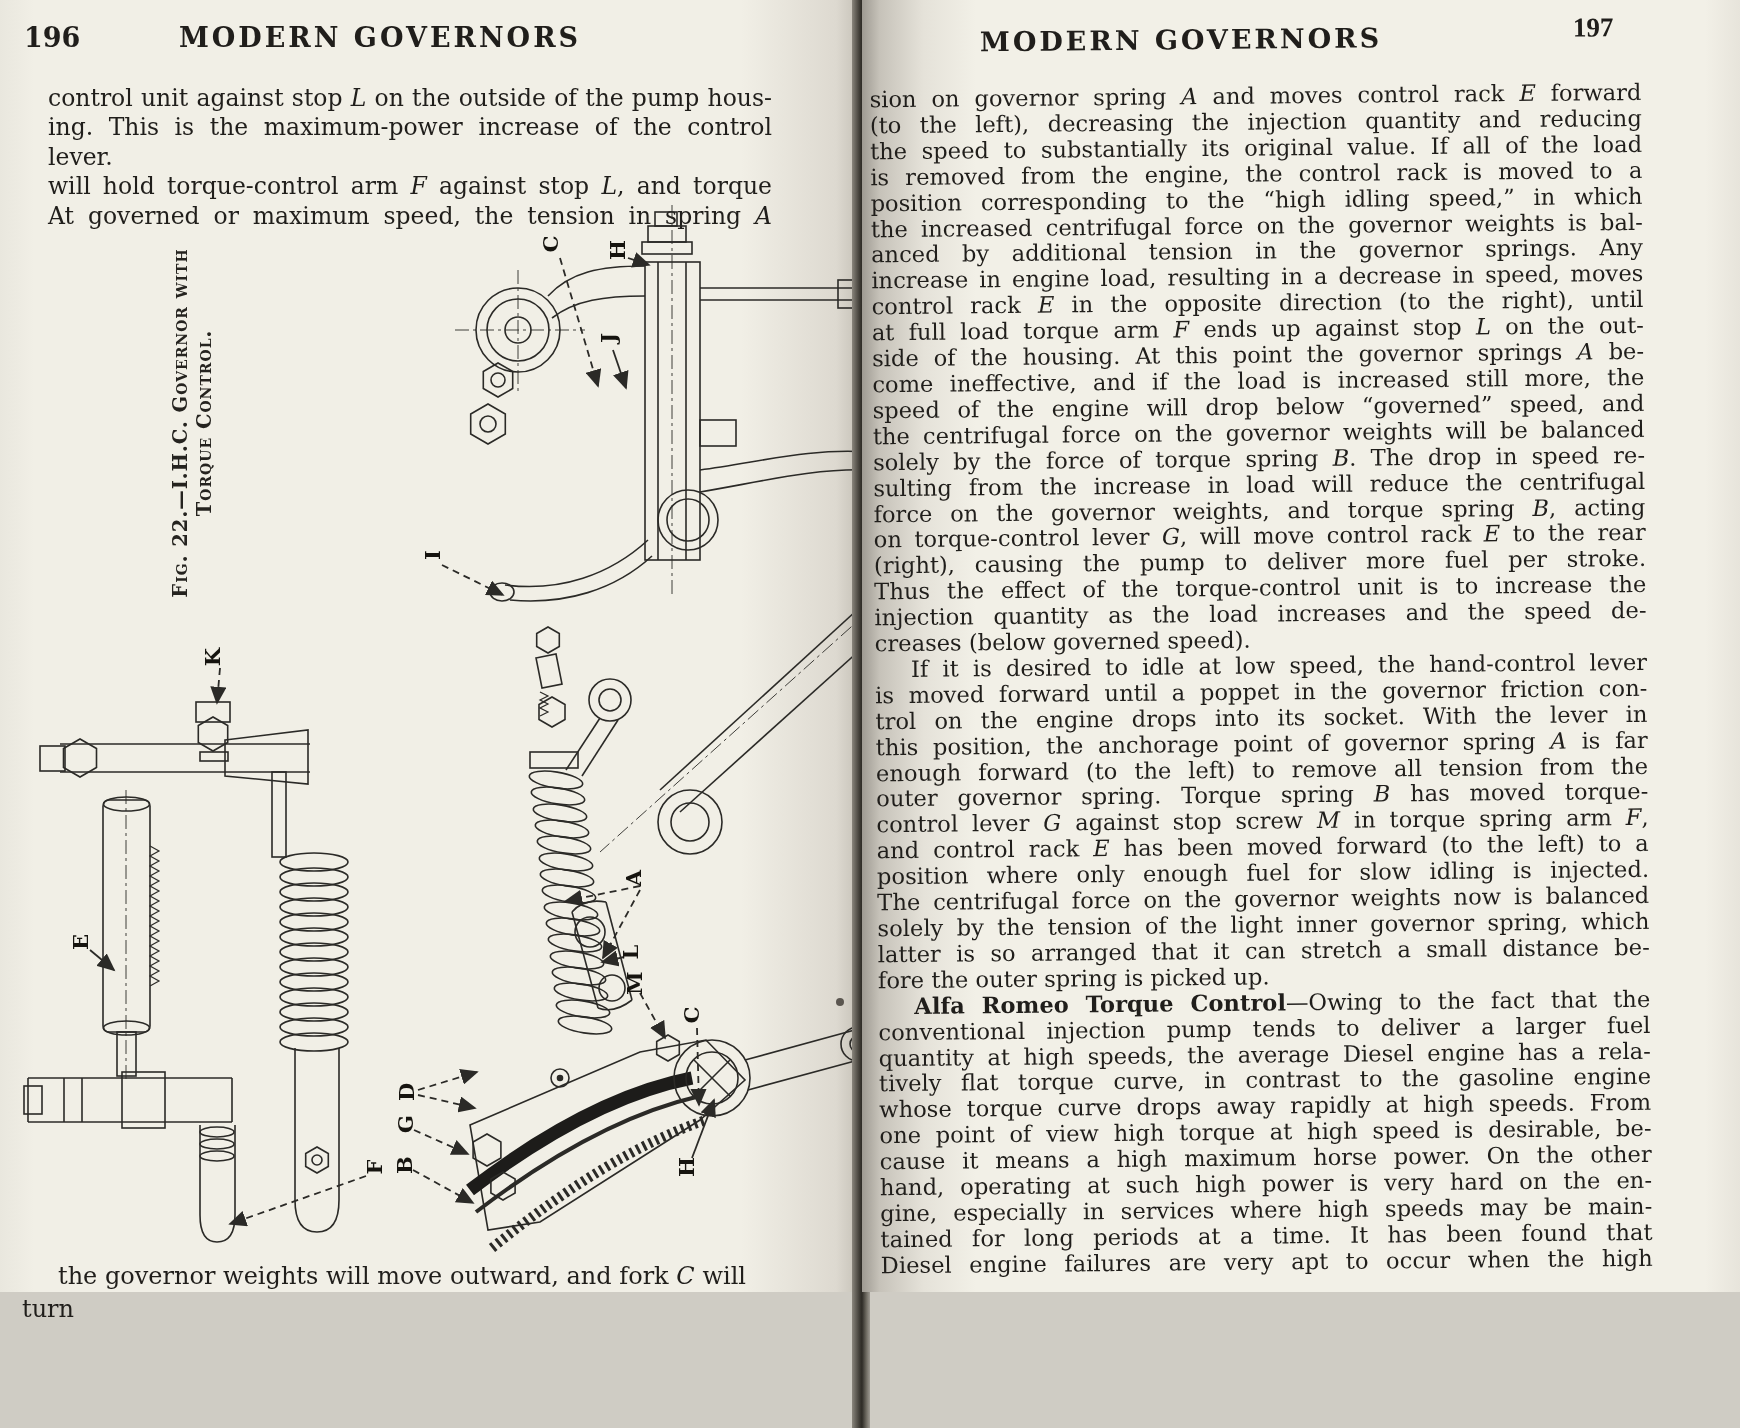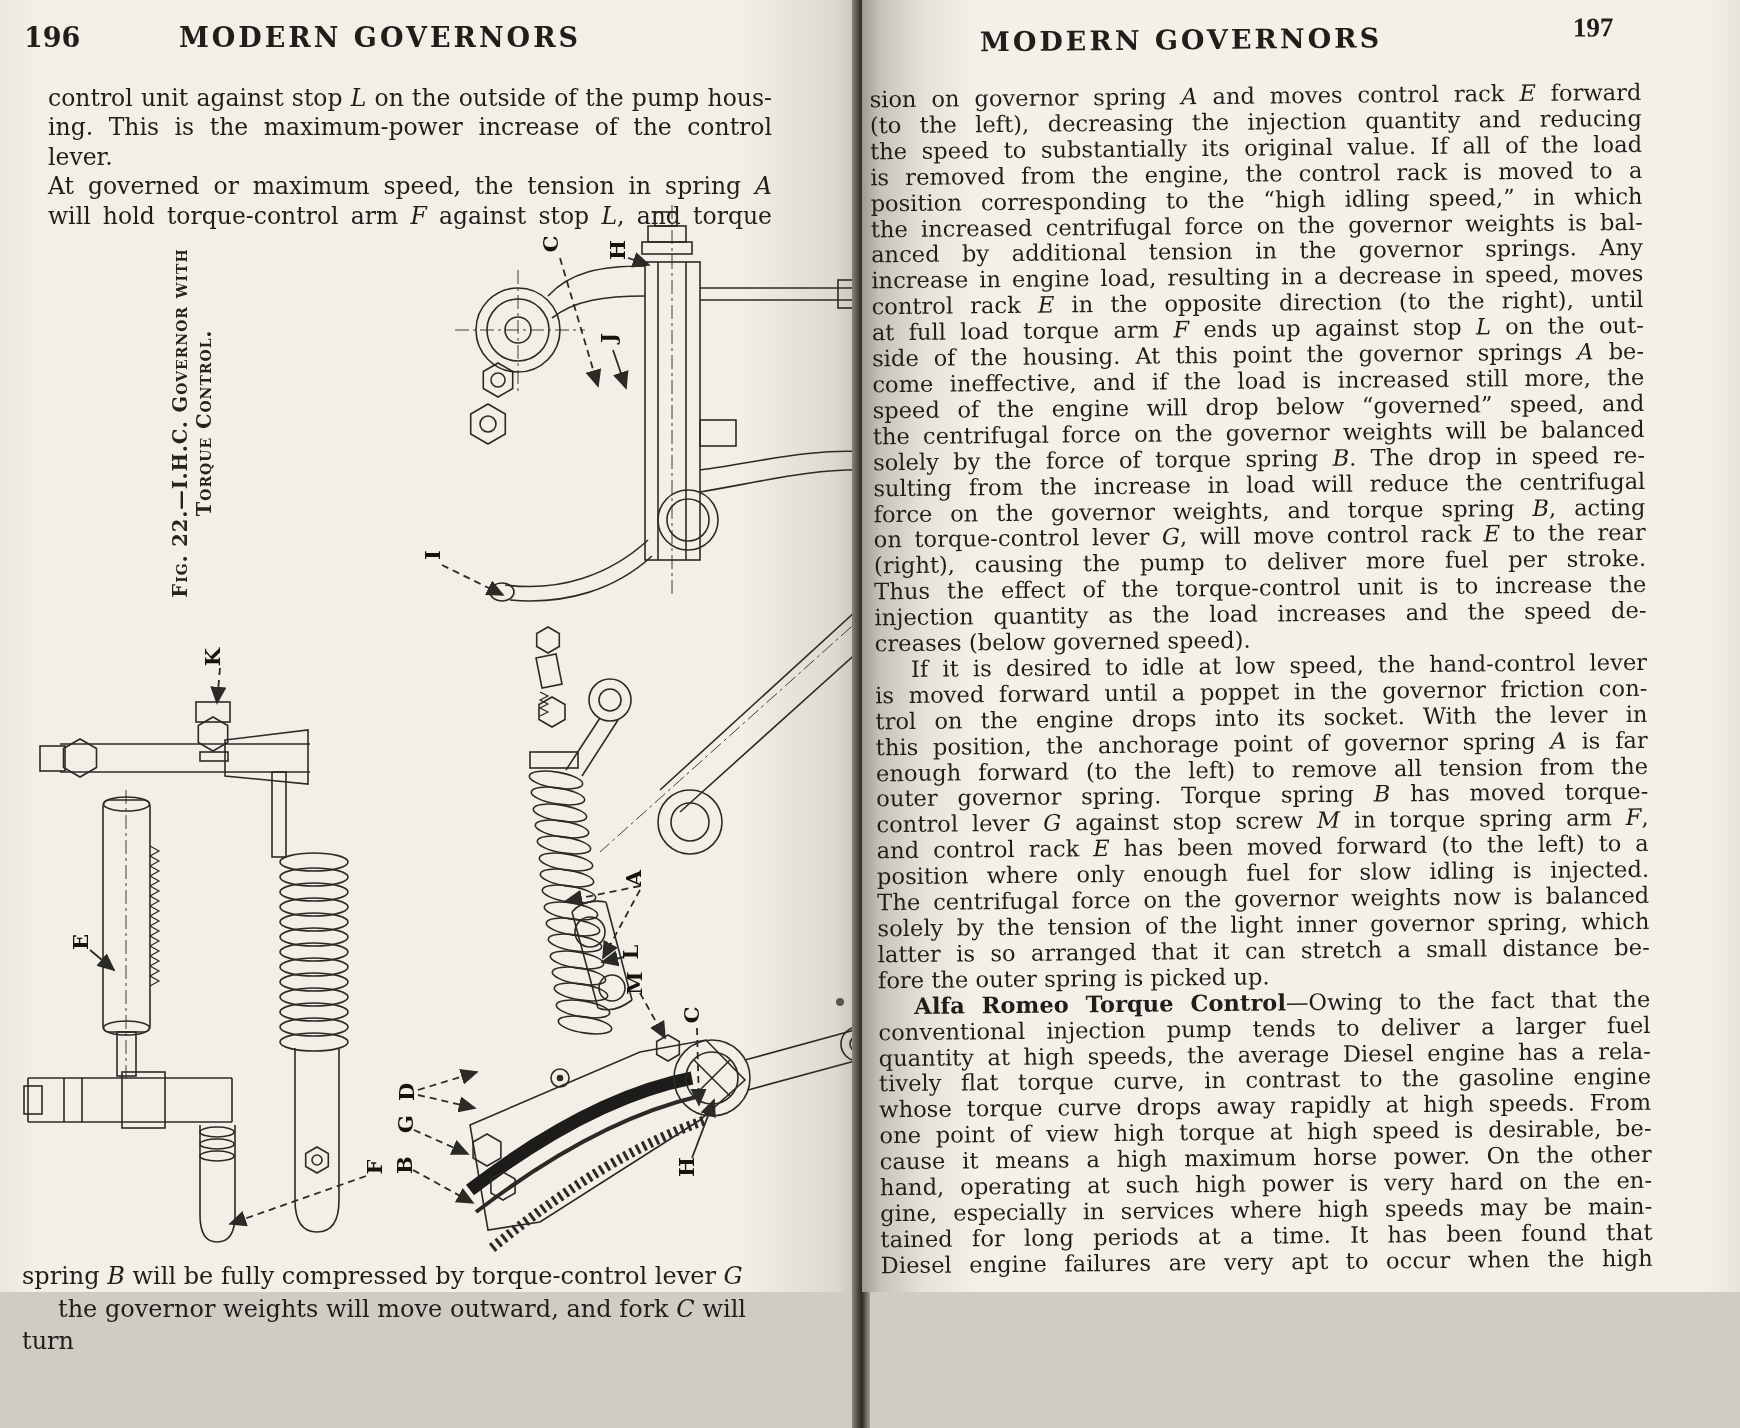--- a/index.html
+++ b/index.html
@@ -65,28 +65,27 @@
 <body>
 
 <div class="page page-left">
   <div class="page-num" style="left:24px;top:22px;">196</div>
   <div class="running-head" style="left:120px;top:22px;width:520px;">MODERN GOVERNORS</div>
 
   <div class="body-block lp-top">
       <div class="para cont">
         <div class="line">control unit against stop <i>L</i> on the outside of the pump hous-</div>
         <div class="line">ing.  This is the maximum-power increase of the control lever.</div>
+        <div class="line">will hold torque-control arm <i>F</i> against stop <i>L</i>, and torque</div>
         <div class="line">At governed or maximum speed, the tension in spring <i>A</i></div>
-        <div class="line">will hold torque-control arm <i>F</i> against stop <i>L</i>, and torque</div>
       </div>
     </div>
 
   <div class="body-block lp-bottom">
       <div class="para">
-        <div class="line">spring <i>B</i> will be fully compressed by torque-control lever <i>G</i></div>
       </div>
       <div class="para indent cont">
         <div class="line">the governor weights will move outward, and fork <i>C</i> will turn</div>
       </div>
     </div>
 </div>
 
 <div>
   <svg class="drawing" width="870" height="1428" viewBox="0 0 870 1428">
     <defs>

